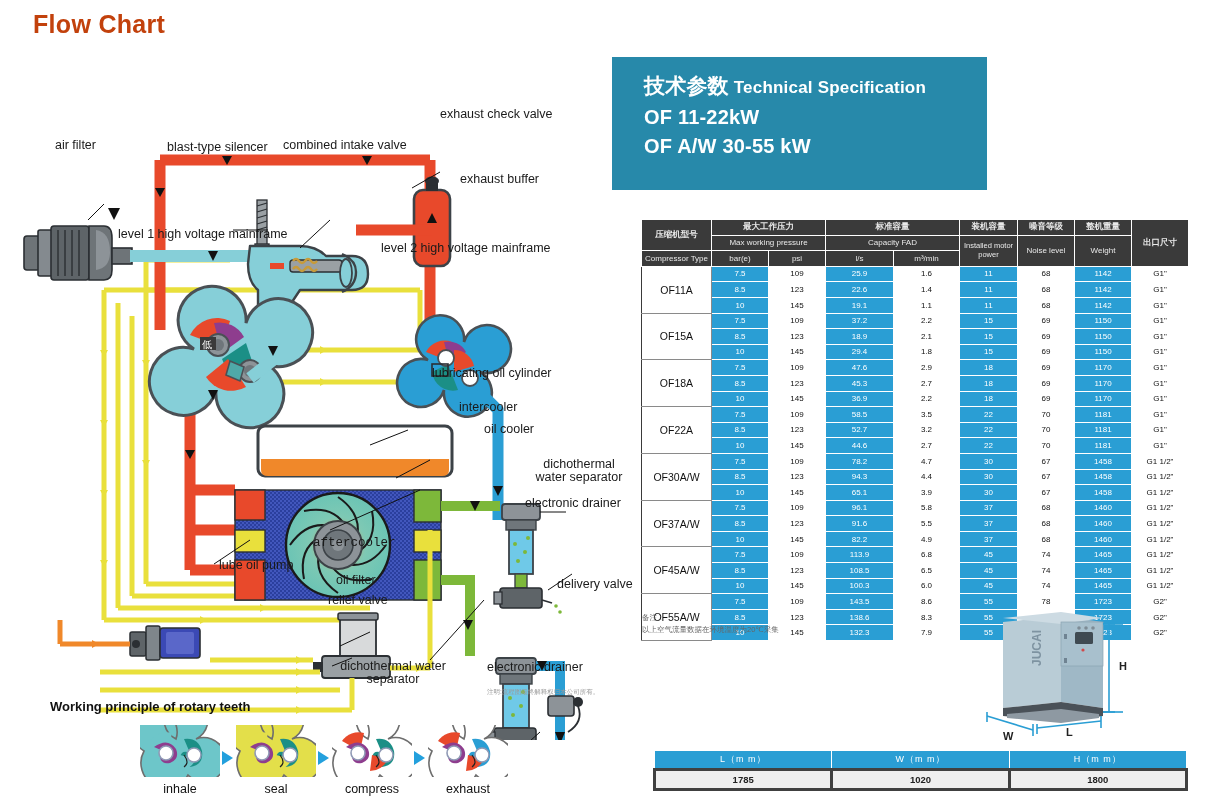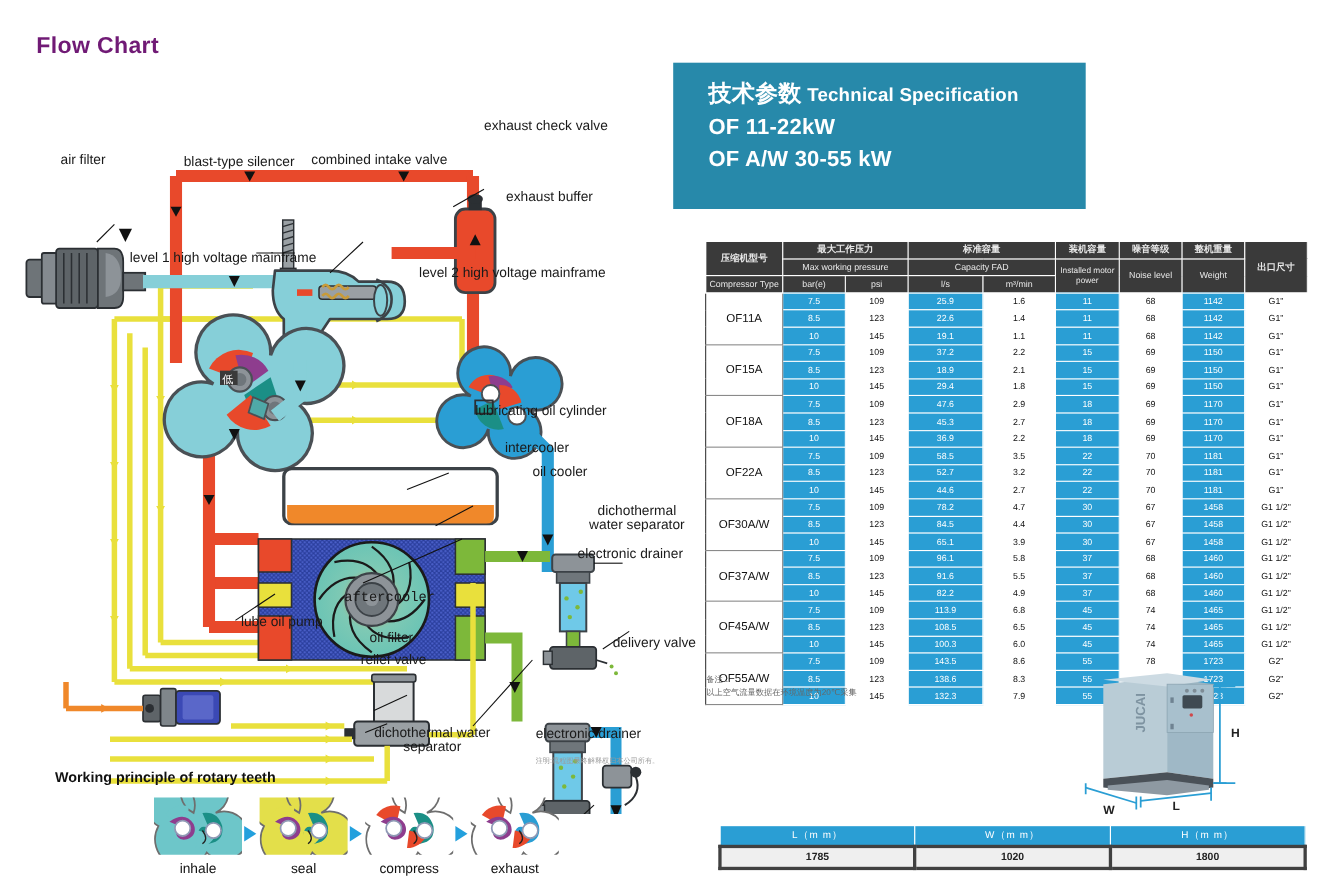--- a/index.html
+++ b/index.html
@@ -4,22 +4,22 @@
 <style>
   * { box-sizing: border-box; }
   html, body { margin:0; padding:0; }
   body {
     width:1211px; height:806px; position:relative; background:#ffffff;
     font-family:"Liberation Sans","DejaVu Sans",sans-serif;
     overflow:hidden;
   }
   
   #page-title {
-    position:absolute; left:33px; top:30px;
-    font-size:21px; font-weight:bold; color:#701a75; letter-spacing:.3px;
+    position:absolute; left:33px; top:10px;
+    font-size:25px; font-weight:bold; color:#c2410c; letter-spacing:.3px;
   }
   
   #flow-panel { position:absolute; left:0; top:60px; width:610px; height:680px; }
   #flow-svg { position:absolute; left:0; top:0; }
   .dlabel {
     position:absolute; font-size:12.5px; color:#1a1a1a; white-space:nowrap;
     font-family:"Liberation Sans",sans-serif;
   }
   .dlabel.c { text-align:center; }
   
@@ -653,21 +653,21 @@
         <td class="hl">78.2</td>
         <td class="pl">4.7</td>
         <td class="hl">30</td>
         <td class="pl">67</td>
         <td class="hl">1458</td>
         <td class="outlet">G1 1/2"</td>
       </tr>
       <tr>
         <td class="hl">8.5</td>
         <td class="pl">123</td>
-        <td class="hl">84.5</td>
+        <td class="hl">94.3</td>
         <td class="pl">4.4</td>
         <td class="hl">30</td>
         <td class="pl">67</td>
         <td class="hl">1458</td>
         <td class="outlet">G1 1/2"</td>
       </tr>
       <tr>
         <td class="hl">10</td>
         <td class="pl">145</td>
         <td class="hl">65.1</td>

